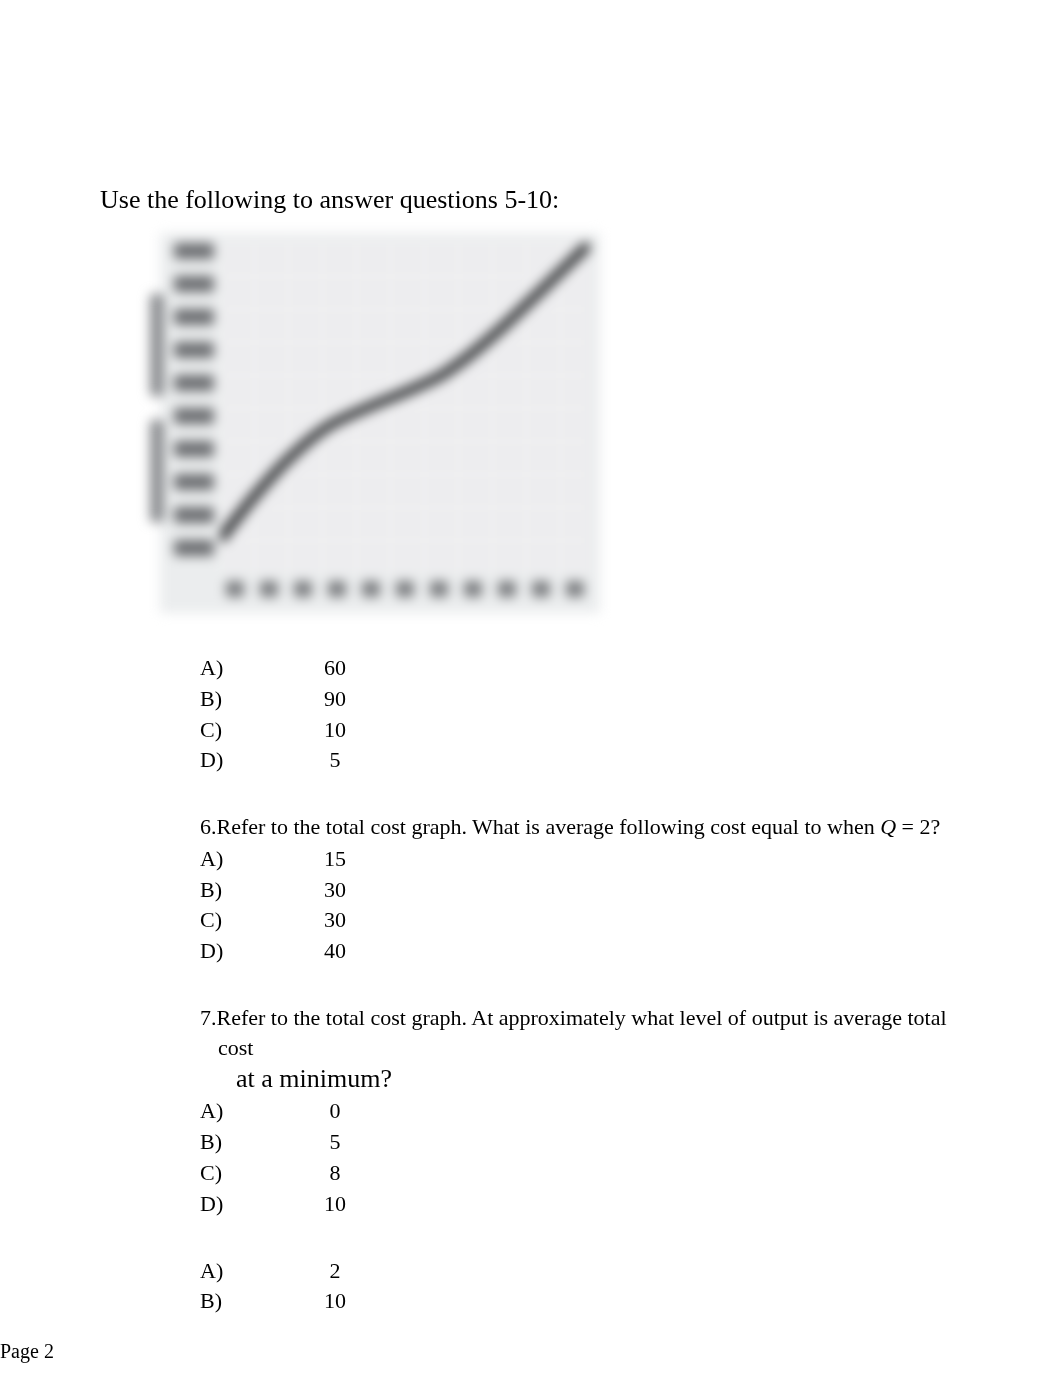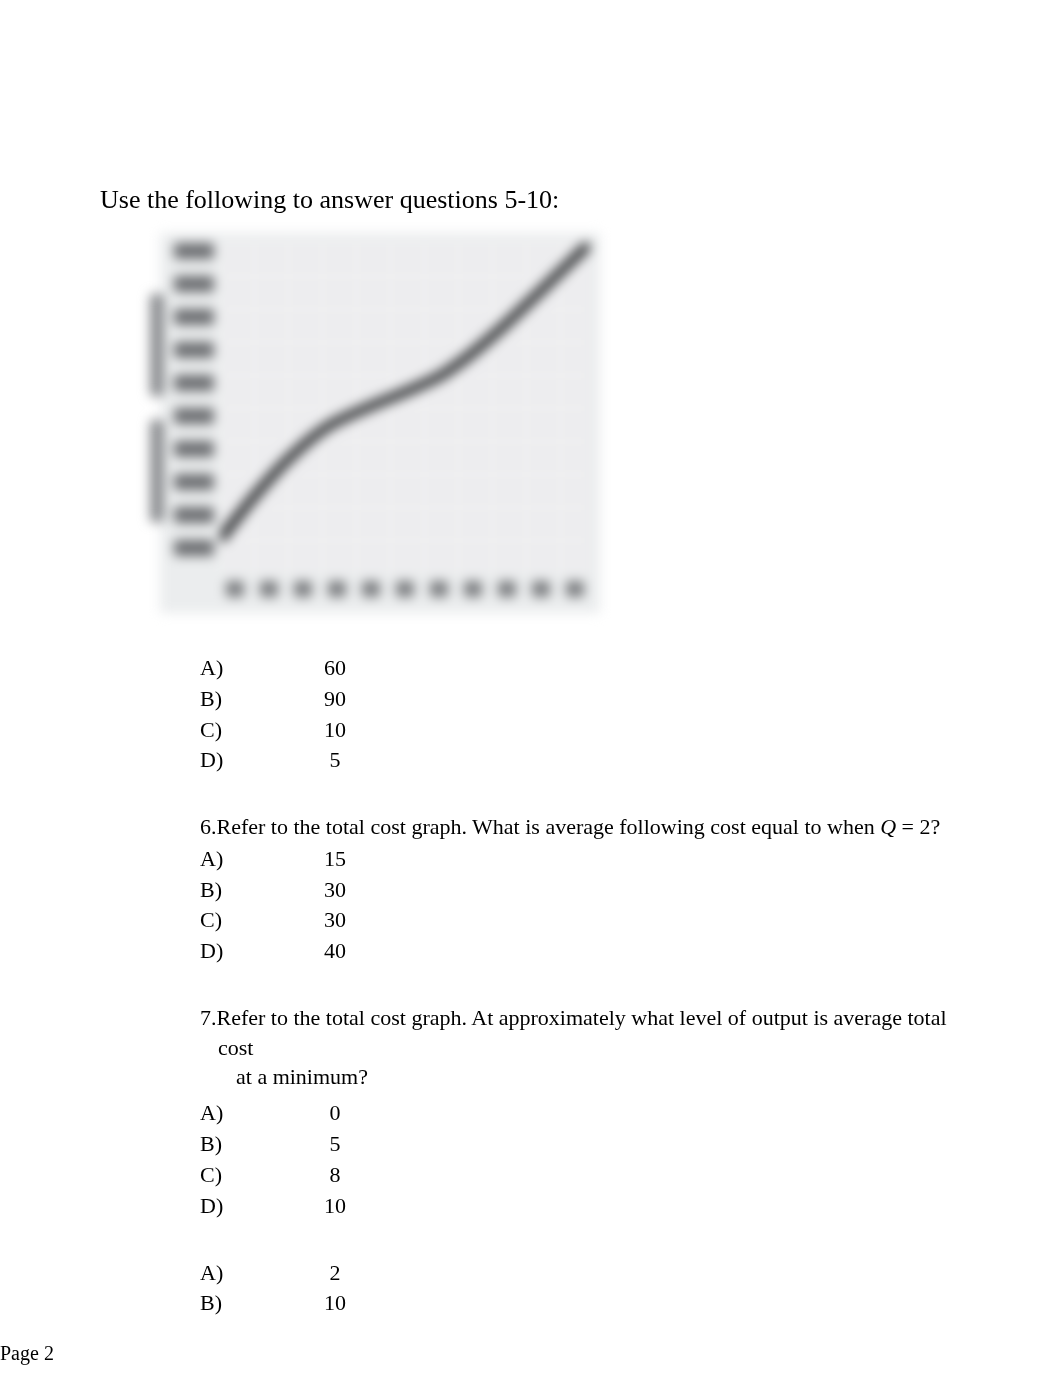--- a/index.html
+++ b/index.html
@@ -2,21 +2,21 @@
 <html><head>
   <meta charset="utf-8">
   <style>
     * { box-sizing: border-box; margin: 0; padding: 0; }
     html, body { width: 1062px; background: #fff; font-family: "Times New Roman", Times, serif; color: #000; }
     .page { width: 1062px; min-height: 1376px; padding: 140px 100px 40px 100px; position: relative; }
     .instr { font-size: 26px; margin-bottom: 18px; margin-top: 45px; }
     .graph-holder { margin: 0 0 40px 60px; }
     .question-block { margin-bottom: 36px; margin-left: 100px; }
     .q-text { font-size: 22px; text-indent: -18px; padding-left: 18px; margin-bottom: 2px; line-height: 1.35; }
-    .q-sub  { font-size: 22px; padding-left: 36px; margin-bottom: 8px; font-family: Liberation Serif, serif; }
+    .q-sub  { font-size: 26px; padding-left: 36px; margin-bottom: 2px; font-family: Liberation Serif, serif; }
     .italic { font-style: italic; }
     .opts { }
     .opt-row { display: flex; font-size: 22px; line-height: 1.4; }
     .opt-letter { width: 110px; }
     .opt-value  { width: 50px; text-align: center; }
     .page-num { font-size: 20px; position: absolute; bottom: 30px; left: 0; right: 0; }
     
     .chart { position: relative; width: 440px; height: 380px; filter: blur(6px); }
     .chart-bg { position: absolute; inset: 0; background: #ebedee; }
     .chart-grid { position: absolute; left: 60px; top: 10px; right: 10px; bottom: 40px;

